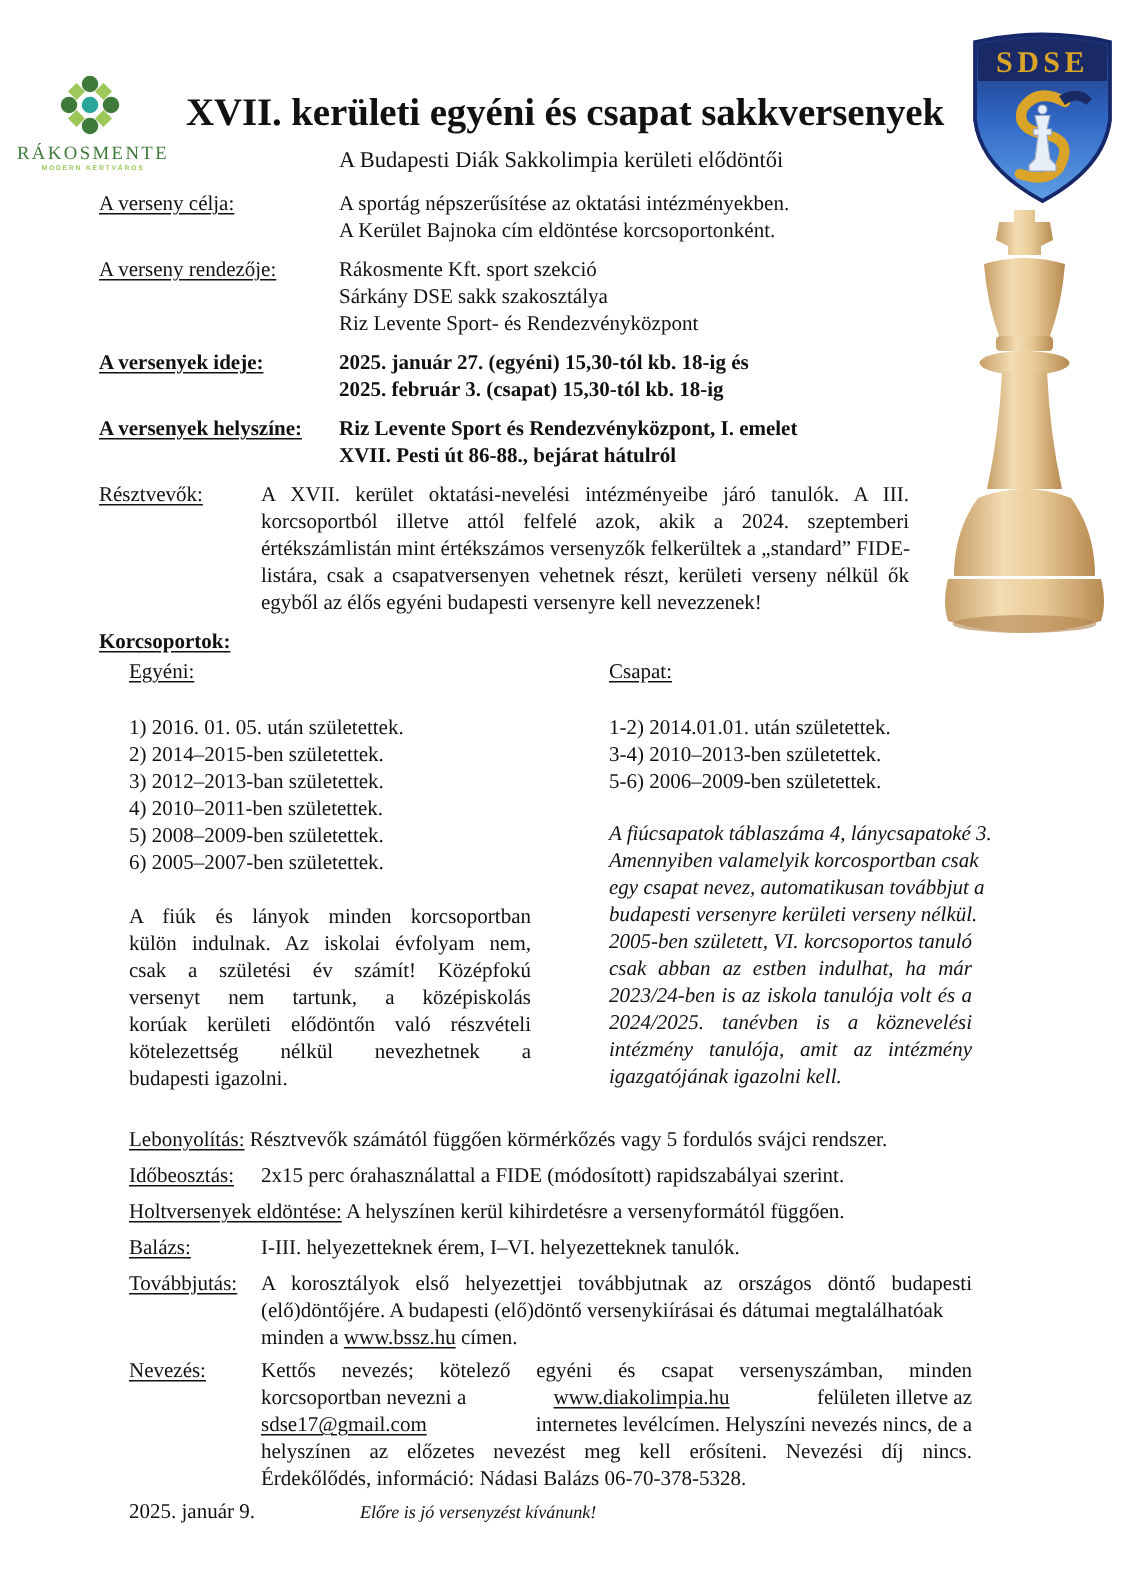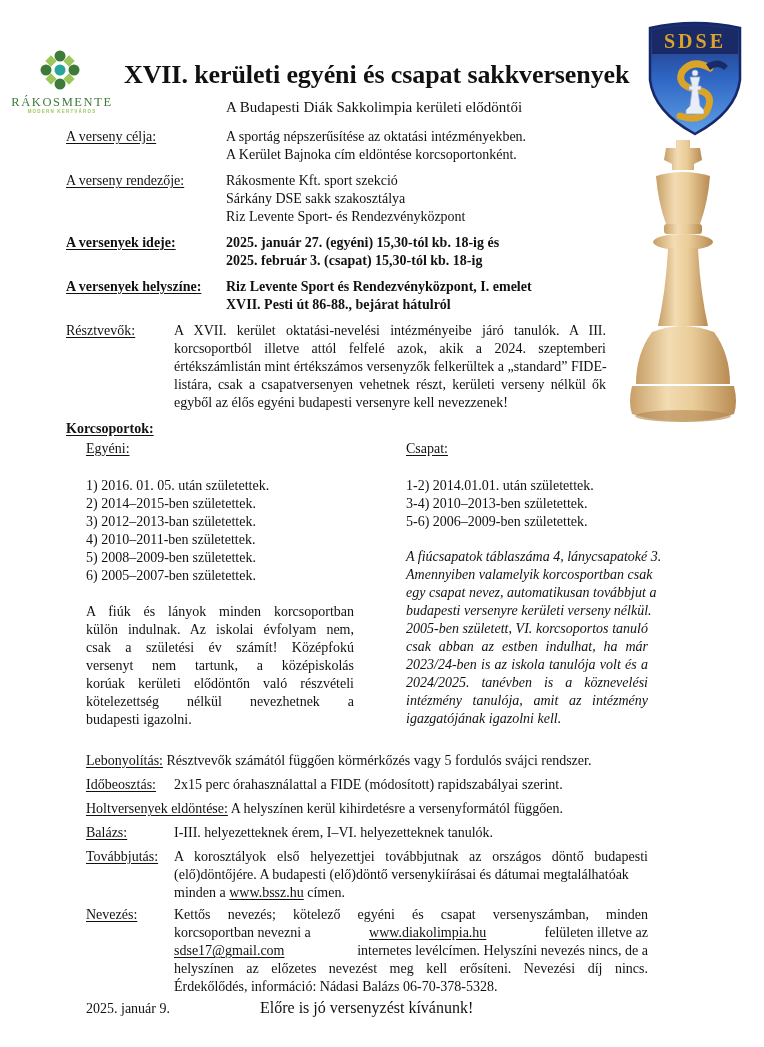--- a/index.html
+++ b/index.html
@@ -186,13 +186,13 @@
   </div>
   <div class="line" style="display:flex; justify-content:space-between;gap:26px;">
     <span class="u">sdse17@gmail.com</span>
     <span style="white-space:pre;"> internetes levélcímen. Helyszíni nevezés nincs, de a</span>
   </div>
   <div class="line just" style="text-align-last: justify;">helyszínen az előzetes nevezést meg kell erősíteni. Nevezési díj nincs.</div>
   <div class="line">Érdekőlődés, információ: Nádasi Balázs 06-70-378-5328.</div>
 </div>
 
 <div class="abs line" style="left:86px; top:1000px;">2025. január 9.</div>
-<div class="abs line" style="left:260px; top:999px; font-size: 16px;">Előre is jó versenyzést kívánunk!</div>
+<div class="abs line" style="left:240px; top:999px; font-style: italic; font-size: 12px;">Előre is jó versenyzést kívánunk!</div>
 
 </body></html>

